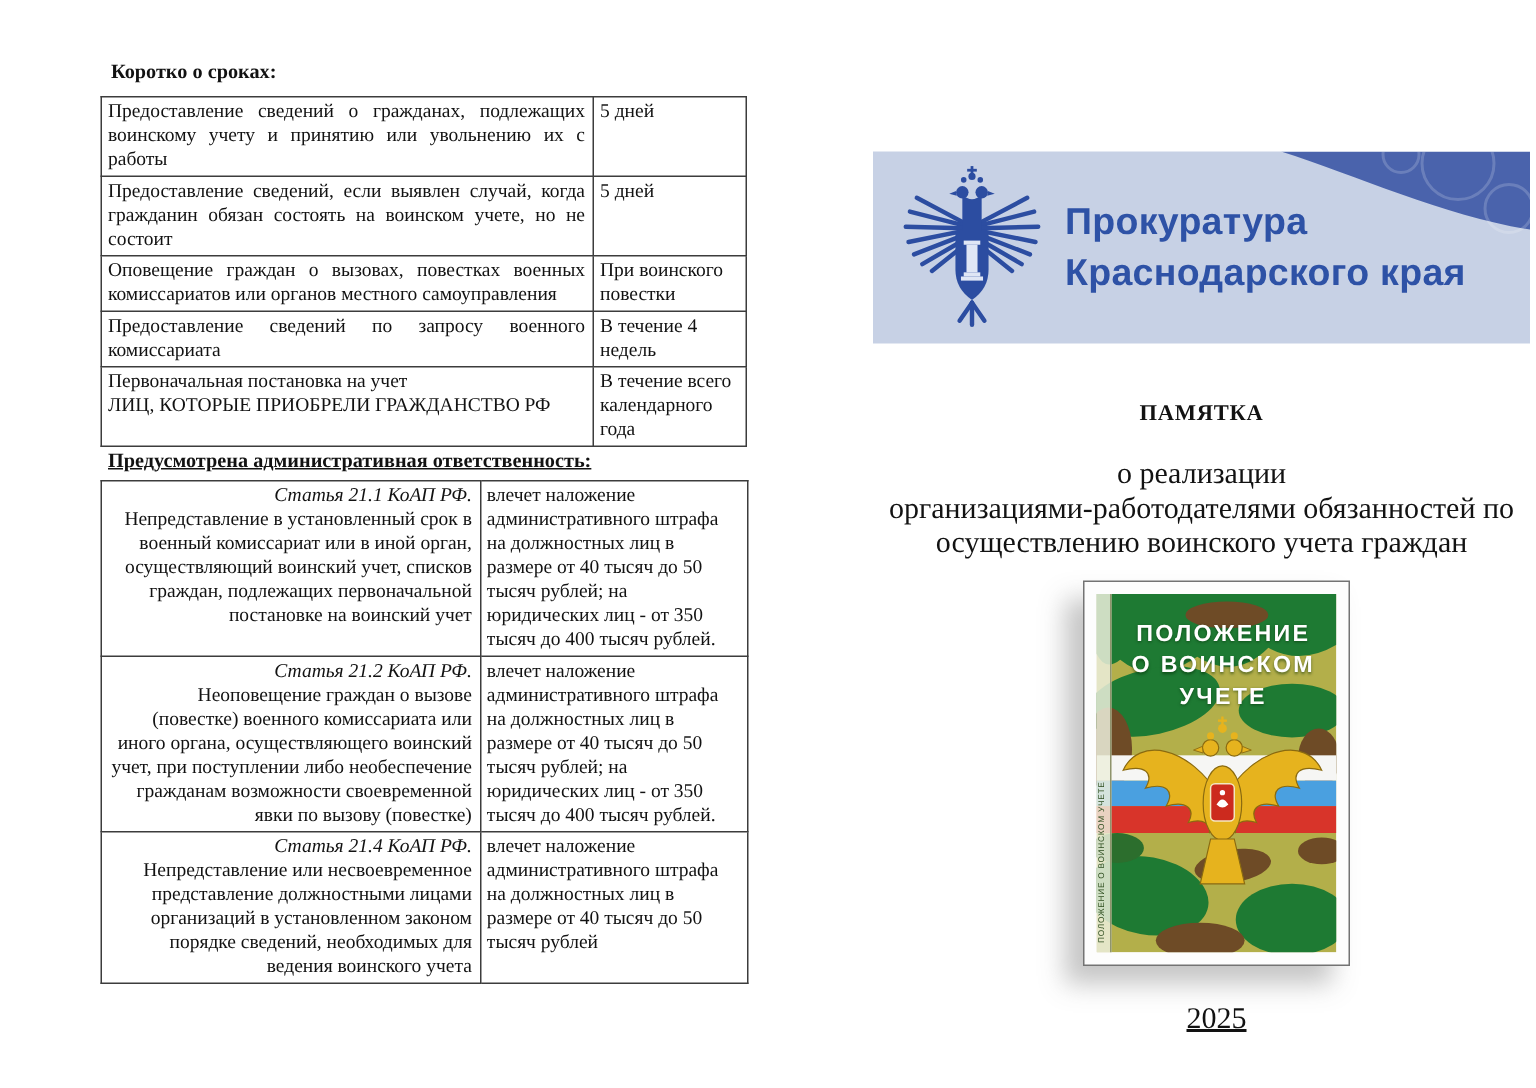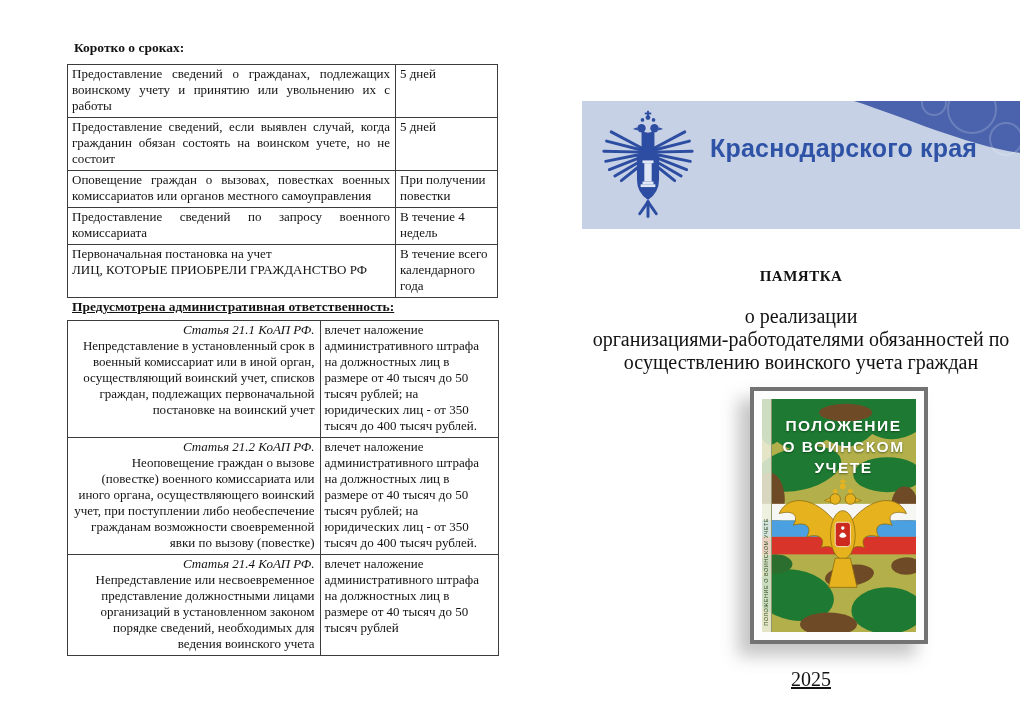--- a/index.html
+++ b/index.html
@@ -49,22 +49,22 @@
     position:absolute; left:550px; top:268px; width:438px; text-align:center;
     font-size:15px; font-weight:bold; letter-spacing:0.5px;
   }
   .memo-subtitle {
     position:absolute; left:540px; top:305px; width:458px; text-align:center;
     font-size:20px; font-weight:normal; line-height:23px;
   }
   .memo-subtitle span { display:block; }
 
   .book {
-    position:absolute; left:718px; top:387px; width:178px; height:257px;
-    background:#fdfdfd; border:4px solid #737373; box-sizing:border-box;
+    position:absolute; left:690px; top:387px; width:178px; height:257px;
+    background:#fdfdfd; border:1px solid #737373; box-sizing:border-box;
     padding:8px; box-shadow:-12px 12px 16px rgba(90,90,90,0.35);
   }
   .cover { position:relative; width:100%; height:100%; overflow:hidden; }
   .cover svg.camo { position:absolute; left:0; top:0; width:100%; height:100%; }
   .cover-title {
     position:absolute; left:9px; right:0; top:16px; text-align:center;
     font-family:"Liberation Sans", sans-serif; font-weight:bold;
     font-size:15.5px; line-height:21px; letter-spacing:1.5px; color:#ffffff;
     text-shadow:0 1px 2px rgba(0,40,0,0.55);
   }
@@ -98,21 +98,21 @@
       <tr>
         <td class="c1">Предоставление сведений о гражданах, подлежащих воинскому учету и принятию или увольнению их с работы</td>
         <td class="c2">5 дней</td>
       </tr>
       <tr>
         <td class="c1">Предоставление сведений, если выявлен случай, когда гражданин обязан состоять на воинском учете, но не состоит</td>
         <td class="c2">5 дней</td>
       </tr>
       <tr>
         <td class="c1">Оповещение граждан о вызовах, повестках военных комиссариатов или органов местного самоуправления</td>
-        <td class="c2">При получении повестки</td>
+        <td class="c2">При воинского повестки</td>
       </tr>
       <tr>
         <td class="c1">Предоставление сведений по запросу военного комиссариата</td>
         <td class="c2">В течение 4 недель</td>
       </tr>
       <tr>
         <td class="c1">
           <span class="caps-line">Первоначальная постановка на учет</span>
           <span class="caps-line">ЛИЦ, КОТОРЫЕ ПРИОБРЕЛИ ГРАЖДАНСТВО РФ</span>
         </td>
@@ -192,20 +192,21 @@
         <path d="M38,48 L62,48 L62,76 Q62,90 50,98 Q38,90 38,76 Z"></path>
       </g>
       <g fill="#dfe6f5">
         <rect x="46" y="58" width="8" height="20"></rect>
         <rect x="44" y="55" width="12" height="3"></rect>
         <rect x="44" y="78" width="12" height="3"></rect>
         <rect x="42" y="81" width="16" height="3"></rect>
       </g>
     </svg>
     <div class="banner-text">
+      <span>Прокуратура</span>
       <span>Краснодарского края</span>
     </div>
   </div>
 
   <div class="memo-title">ПАМЯТКА</div>
 
   <div class="memo-subtitle">
     <span>о реализации</span>
     <span>организациями-работодателями обязанностей по</span>
     <span>осуществлению воинского учета граждан</span>

